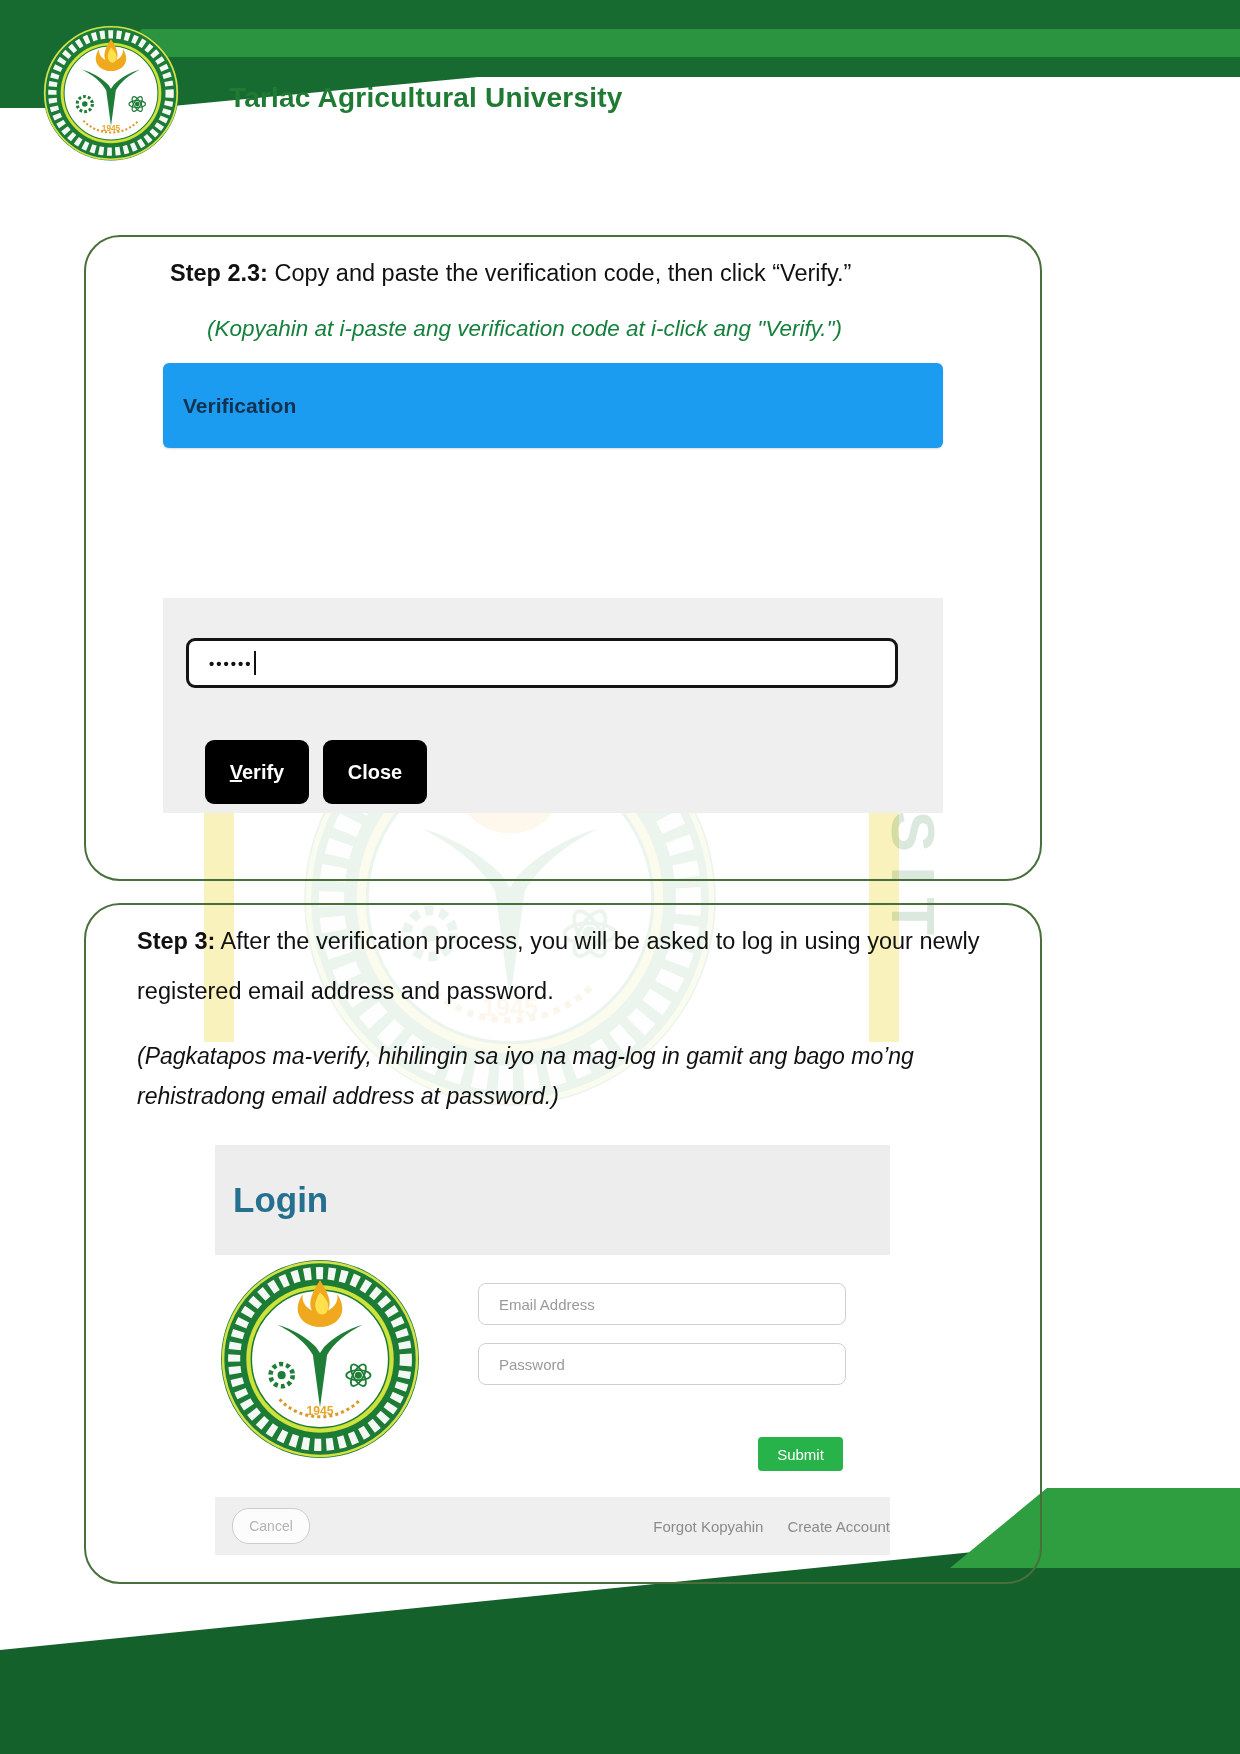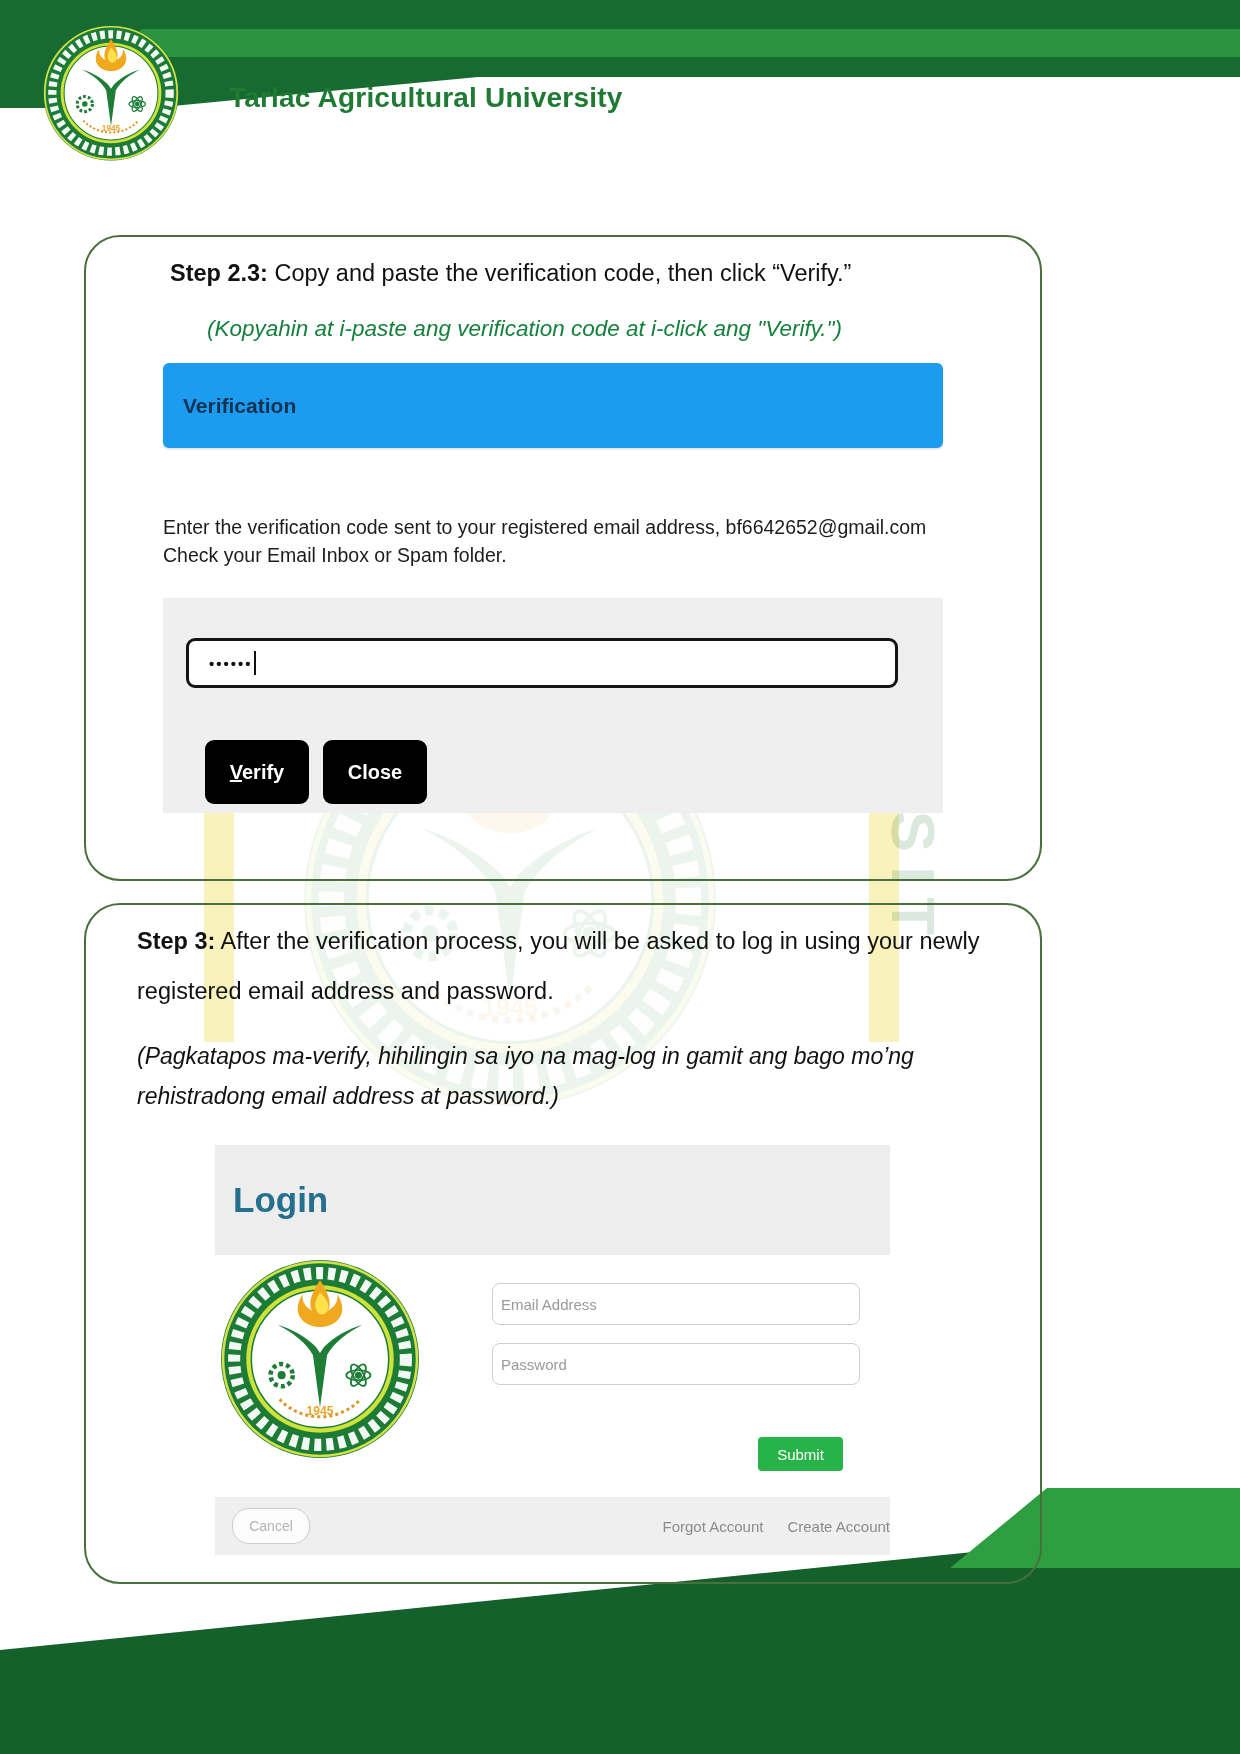--- a/index.html
+++ b/index.html
@@ -70,22 +70,22 @@
   }
   .vd-btn .u{text-decoration:underline;}
   
   .login{position:absolute;left:215px;top:1145px;width:675px;height:326px;background:#ffffff;z-index:4;}
   .lg-header{height:110px;background:#ededed;display:flex;align-items:center;
     padding-left:18px;box-sizing:border-box;}
   .lg-title{font-size:35px;font-weight:bold;color:#256f8f;}
   .lg-seal{position:absolute;left:4px;top:113px;width:202px;height:202px;}
   .lg-input{
     position:absolute;left:263px;width:368px;height:42px;box-sizing:border-box;
-    border:1px solid #cfcfcf;border-radius:8px;padding-left:8px;font-size:15px;
-    font-family:"Liberation Sans", sans-serif;color:#333;background:#fff;outline:none;margin-left:14px;
+    border:1px solid #cfcfcf;border-radius:8px;padding-left:20px;font-size:15px;
+    font-family:"Liberation Sans", sans-serif;color:#333;background:#fff;outline:none;
   }
   .lg-input::placeholder{color:#9a9a9a;}
   .lg-email{top:138px;}
   .lg-pass{top:198px;}
   .lg-submit{
     position:absolute;left:543px;top:292px;width:85px;height:34px;background:#28b24a;
     color:#fff;font-size:15px;display:flex;align-items:center;justify-content:center;
     border-radius:4px;cursor:pointer;
   }
   .lg-footer{position:absolute;left:0;top:352px;width:675px;height:58px;background:#efefef;
@@ -156,24 +156,20 @@
   <div class="wm-letters">RSIT</div>
 
   <div class="ibox box1"></div>
   <div class="step-head s23-head"><span class="lbl">Step 2.3:</span><span> Copy and paste the verification code, then click “Verify.”</span></div>
   <div class="s23-italic">(Kopyahin at i-paste ang verification code at i-click ang "Verify.")</div>
 
   <div class="vdialog">
     <div class="vd-header">
       <span class="vd-title">Verification</span>
     </div>
-    <div class="vd-text">
-      <div>Enter the verification code sent to your registered email address, bf6642652@gmail.com</div>
-      <div>Check your Email Inbox or Spam folder.</div>
-    </div>
     <div class="vd-panel">
       <div class="code-box" role="textbox">
         <span class="code-dots">••••••</span>
           <span class="code-caret"></span>
       </div>
       <div class="vd-btnrow">
         <div class="vd-btn">
             <span><span class="u">V</span><span>erify</span></span>
           </div>
         <div class="vd-btn">
@@ -195,21 +191,21 @@
       <svg viewBox="0 0 200 200">
           <use href="#tau-seal"></use>
         </svg>
     </div>
     <input class="lg-input lg-email" type="text" placeholder="Email Address" style="">
     <input class="lg-input lg-pass" type="password" placeholder="Password" style="">
     <div class="lg-submit">Submit</div>
     <div class="lg-footer">
       <div class="lg-cancel">Cancel</div>
       <div class="lg-links">
-        <span class="lg-link">Forgot Account</span>
+        <span class="lg-link">Forgot Kopyahin</span>
         <span class="lg-link">Create Account</span>
       </div>
     </div>
   </div>
 
   <div class="foot-accent"></div>
   <div class="foot-dark"></div>
 
 </div>
 

